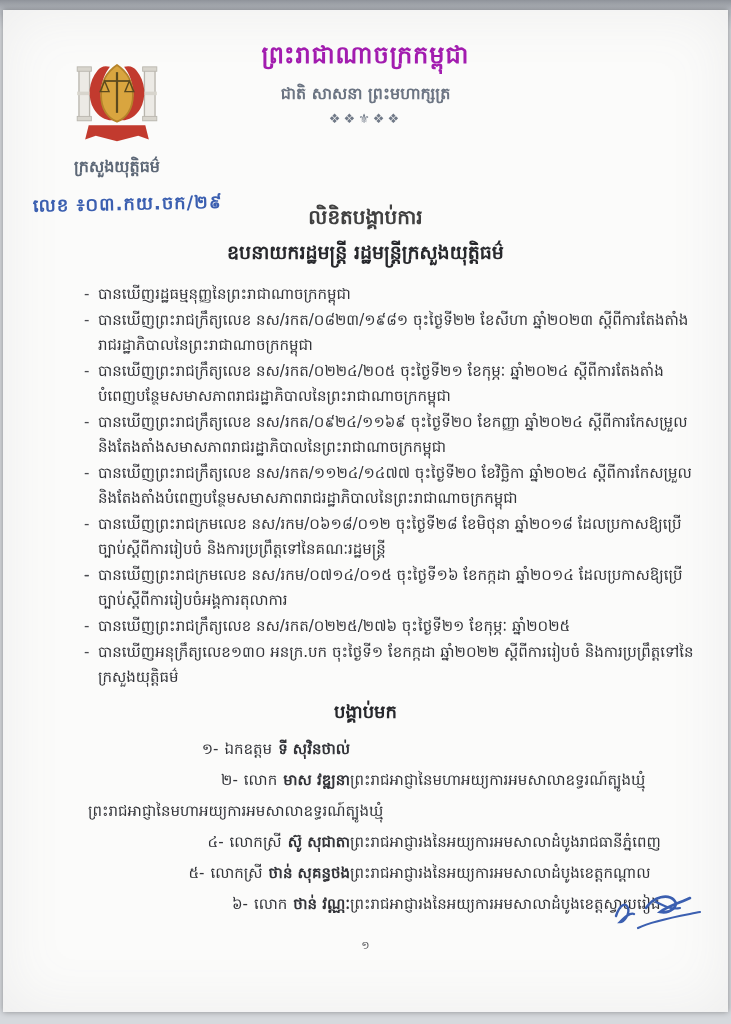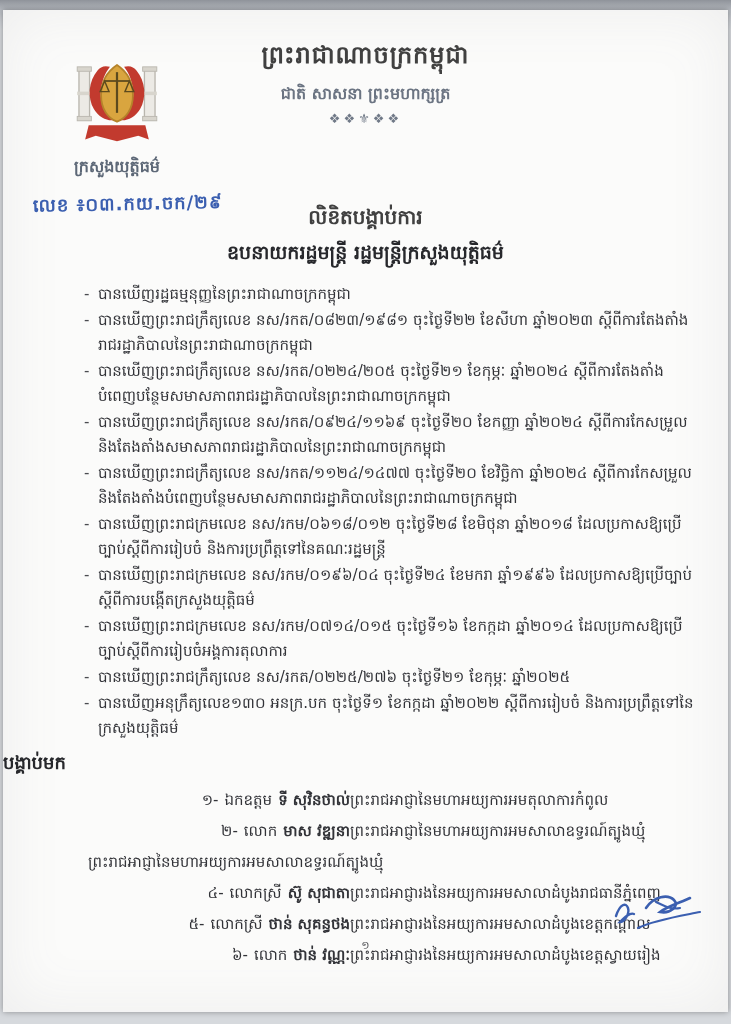--- a/index.html
+++ b/index.html
@@ -11,21 +11,21 @@
   .scan-frame{position:absolute;inset:0;background:linear-gradient(180deg,#8f939a 0,#b6bac0 10px,#c9ccd1 18px,#d6d9dd 30px);}
   .paper{
     position:absolute;left:3px;right:3px;top:10px;bottom:12px;
     background:#fbfbfa;
     box-shadow:0 0 6px rgba(0,0,0,.35), inset 0 0 60px rgba(120,120,125,.10);
     color:#2e2f33;
   }
   
   .kingdom{
     text-align:center;margin-top:30px;
-    font-size:24px;font-weight:bold;color:#404040;
+    font-size:24px;font-weight:bold;color:#a21caf;
     letter-spacing:1px;
   }
   .motto{
     text-align:center;margin-top:8px;
     font-size:16px;font-weight:bold;color:#6b7482;
   }
   .ornament{
     text-align:center;margin-top:4px;
     font-size:13px;color:#707987;letter-spacing:3px;
   }
@@ -48,21 +48,21 @@
   
   .clauses{
     margin:14px 28px 0 95px;
     font-size:15px;line-height:25px;color:#323338;
     list-style:none;padding:0;
   }
   .clauses li{position:relative;margin:0 0 1px 0;text-align:left;}
   .clauses .dash{position:absolute;left:-14px;top:0;color:#4a4b50;}
   
   .order-heading{
-    text-align:left;margin-top:10px;
+    text-align:center;margin-top:10px;
     font-size:18px;font-weight:bold;color:#27282c;
   }
   
   .roster{margin:12px 30px 0 85px;font-size:15px;color:#323338;}
   .roster-row{display:flex;align-items:baseline;margin-bottom:9px;}
   .roster-left{flex:0 0 262px;white-space:nowrap;text-align:right;}
   .roster-no{margin-right:6px;}
   .roster-honorific{margin-right:6px;}
   .roster-name{font-weight:bold;}
   .roster-pos{flex:1;}
@@ -127,32 +127,31 @@
     <div class="title-2">ឧបនាយករដ្ឋមន្ត្រី រដ្ឋមន្ត្រីក្រសួងយុត្តិធម៌</div>
   </div>
 
   <ul class="clauses">
     <li><span class="dash">-</span><span>បានឃើញរដ្ឋធម្មនុញ្ញនៃព្រះរាជាណាចក្រកម្ពុជា</span></li>
     <li><span class="dash">-</span><span>បានឃើញព្រះរាជក្រឹត្យលេខ នស/រកត/០៨២៣/១៩៨១ ចុះថ្ងៃទី២២ ខែសីហា ឆ្នាំ២០២៣ ស្ដីពីការតែងតាំងរាជរដ្ឋាភិបាលនៃព្រះរាជាណាចក្រកម្ពុជា</span></li>
     <li><span class="dash">-</span><span>បានឃើញព្រះរាជក្រឹត្យលេខ នស/រកត/០២២៤/២០៥ ចុះថ្ងៃទី២១ ខែកុម្ភៈ ឆ្នាំ២០២៤ ស្ដីពីការតែងតាំងបំពេញបន្ថែមសមាសភាពរាជរដ្ឋាភិបាលនៃព្រះរាជាណាចក្រកម្ពុជា</span></li>
     <li><span class="dash">-</span><span>បានឃើញព្រះរាជក្រឹត្យលេខ នស/រកត/០៩២៤/១១៦៩ ចុះថ្ងៃទី២០ ខែកញ្ញា ឆ្នាំ២០២៤ ស្ដីពីការកែសម្រួល និងតែងតាំងសមាសភាពរាជរដ្ឋាភិបាលនៃព្រះរាជាណាចក្រកម្ពុជា</span></li>
     <li><span class="dash">-</span><span>បានឃើញព្រះរាជក្រឹត្យលេខ នស/រកត/១១២៤/១៤៧៧ ចុះថ្ងៃទី២០ ខែវិច្ឆិកា ឆ្នាំ២០២៤ ស្ដីពីការកែសម្រួលនិងតែងតាំងបំពេញបន្ថែមសមាសភាពរាជរដ្ឋាភិបាលនៃព្រះរាជាណាចក្រកម្ពុជា</span></li>
     <li><span class="dash">-</span><span>បានឃើញព្រះរាជក្រមលេខ នស/រកម/០៦១៨/០១២ ចុះថ្ងៃទី២៨ ខែមិថុនា ឆ្នាំ២០១៨ ដែលប្រកាសឱ្យប្រើច្បាប់ស្ដីពីការរៀបចំ និងការប្រព្រឹត្តទៅនៃគណៈរដ្ឋមន្ត្រី</span></li>
-    <li><span class="dash">-</span><span>បានឃើញព្រះរាជក្រមលេខ នស/រកម/០១៩៦/០៤ ចុះថ្ងៃទី២៤ ខែមករា ឆ្នាំ១៩៩៦ ដែលប្រកាសឱ្យប្រើច្បាប់ស្ដីពីការបង្កើតក្រសួងយុត្តិធម៌</span></li>
+    <li><span class="dash">-</span></li>
     <li><span class="dash">-</span><span>បានឃើញព្រះរាជក្រមលេខ នស/រកម/០៧១៤/០១៥ ចុះថ្ងៃទី១៦ ខែកក្កដា ឆ្នាំ២០១៤ ដែលប្រកាសឱ្យប្រើច្បាប់ស្ដីពីការរៀបចំអង្គការតុលាការ</span></li>
     <li><span class="dash">-</span><span>បានឃើញព្រះរាជក្រឹត្យលេខ នស/រកត/០២២៥/២៧៦ ចុះថ្ងៃទី២១ ខែកុម្ភៈ ឆ្នាំ២០២៥</span></li>
     <li><span class="dash">-</span><span>បានឃើញអនុក្រឹត្យលេខ១៣០ អនក្រ.បក ចុះថ្ងៃទី១ ខែកក្កដា ឆ្នាំ២០២២ ស្ដីពីការរៀបចំ និងការប្រព្រឹត្តទៅនៃក្រសួងយុត្តិធម៌</span></li>
   </ul>
 
   <div class="order-heading">បង្គាប់មក</div>
 
   <div class="roster">
     <div class="roster-row">
       <span class="roster-left"><span class="roster-no">១-</span><span class="roster-honorific">ឯកឧត្តម</span><span class="roster-name">ទី សុវិនថាល់</span></span>
-      <span class="roster-pos">ព្រះរាជអាជ្ញានៃមហាអយ្យការអមតុលាការកំពូល</span>
     </div>
     <div class="roster-row">
       <span class="roster-left"><span class="roster-no">២-</span><span class="roster-honorific">លោក</span><span class="roster-name">មាស វឌ្ឍនា</span></span>
       <span class="roster-pos">ព្រះរាជអាជ្ញានៃមហាអយ្យការអមសាលាឧទ្ធរណ៍ត្បូងឃ្មុំ</span>
     </div>
     <div class="roster-row">
       <span class="roster-pos">ព្រះរាជអាជ្ញានៃមហាអយ្យការអមសាលាឧទ្ធរណ៍ត្បូងឃ្មុំ</span>
     </div>
     <div class="roster-row">
       <span class="roster-left"><span class="roster-no">៤-</span><span class="roster-honorific">លោកស្រី</span><span class="roster-name">ស៊ូ សុជាតា</span></span>

